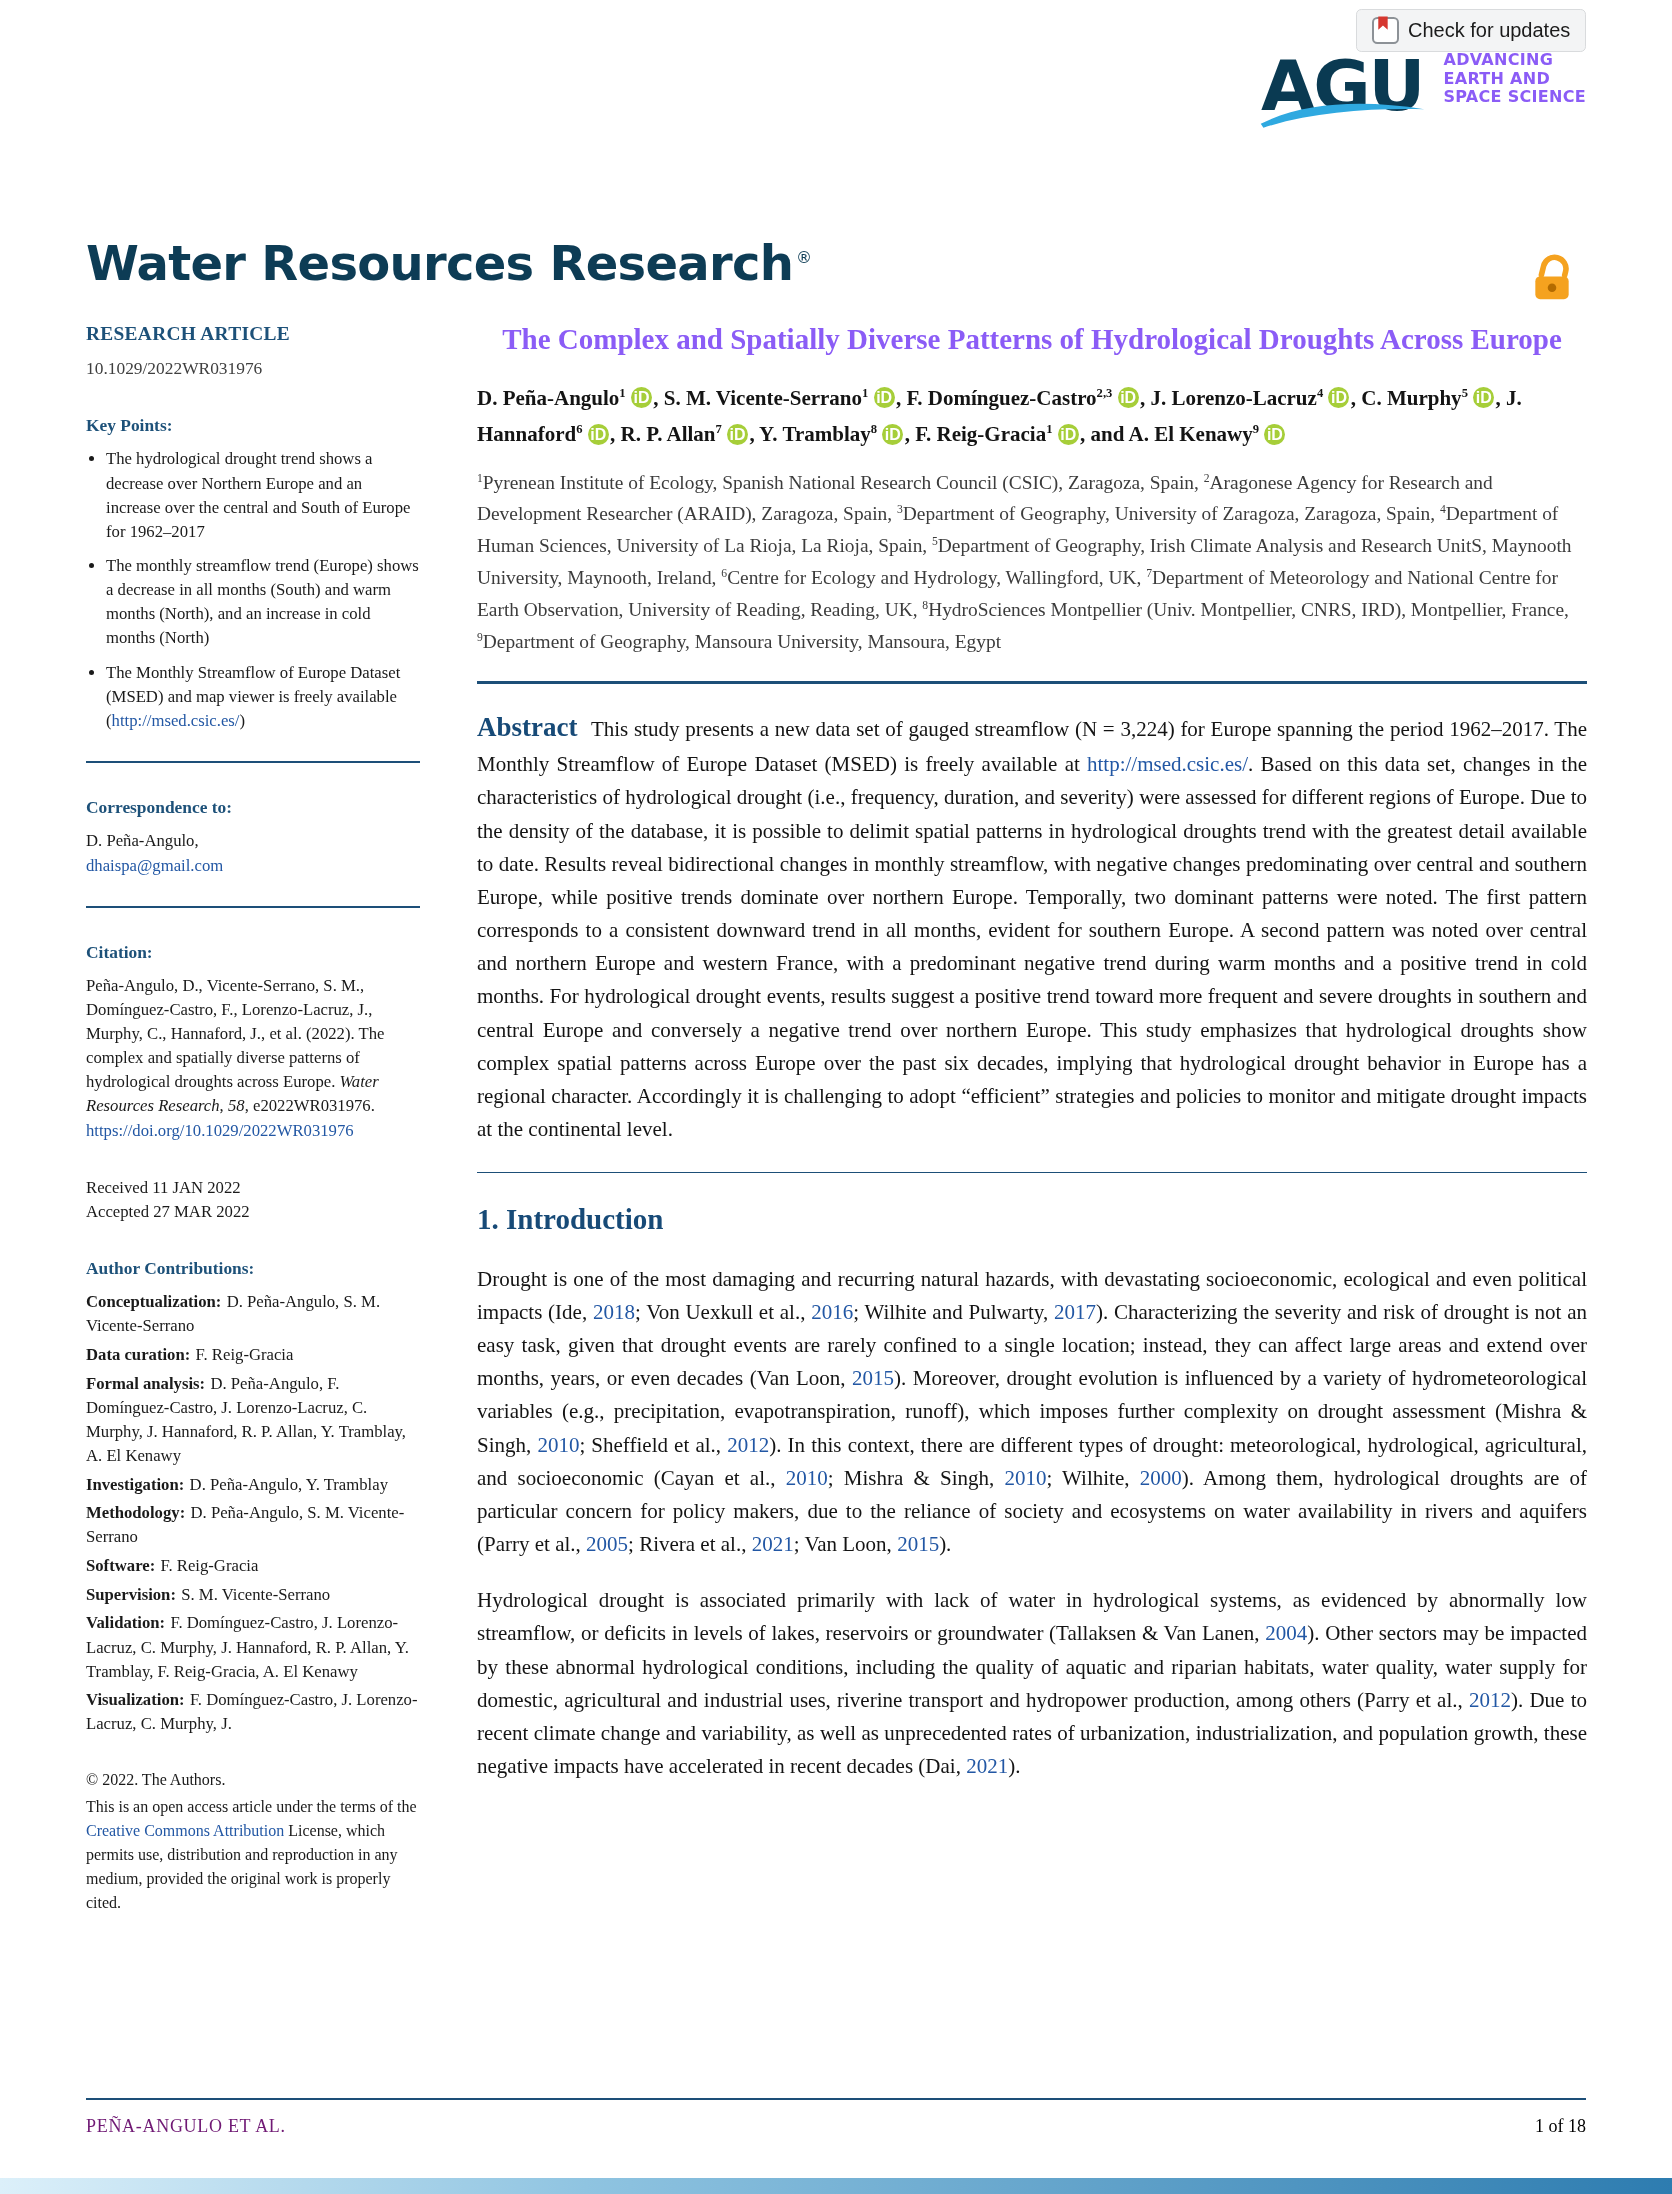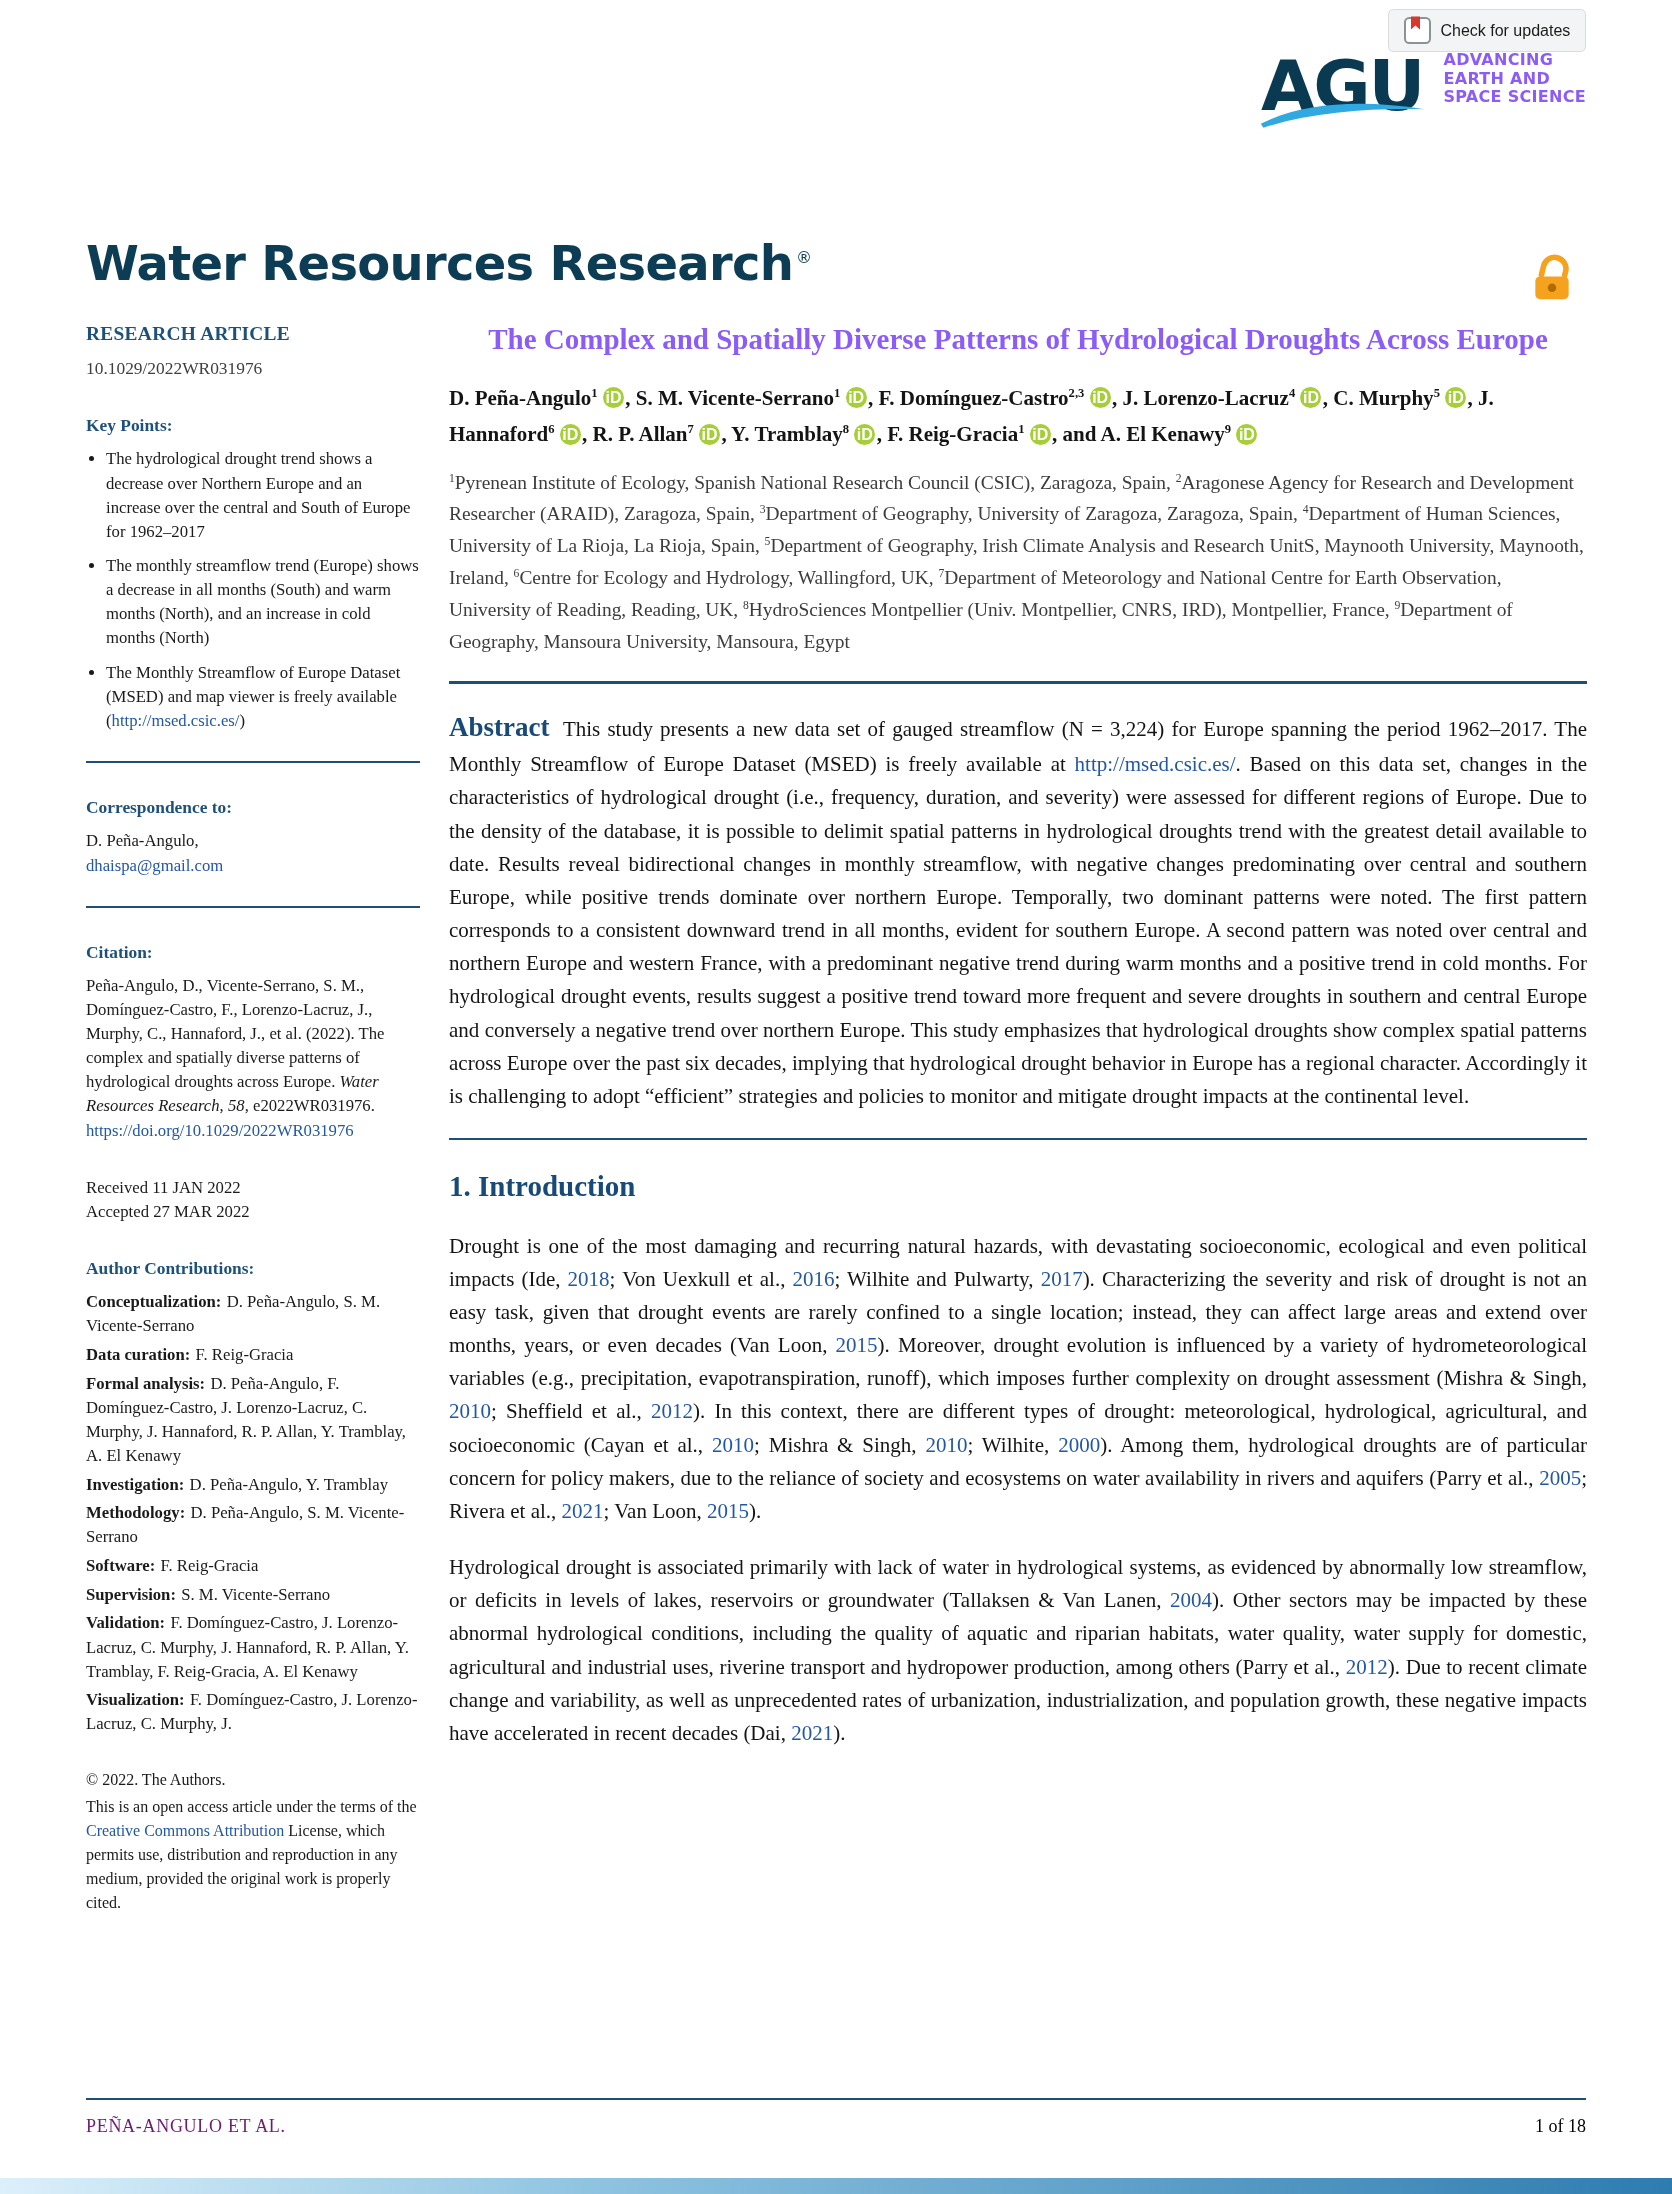--- a/index.html
+++ b/index.html
@@ -1,42 +1,42 @@
 <!DOCTYPE html>
 <html style="font-size:10.7px"><head>
 <meta charset="utf-8">
 <style>
   html,body{margin:0;padding:0;background:#fff;}
   .page{width:1673px;height:2194px;position:relative;overflow:hidden;background:#fff;}
 
   
   .check-badge{position:absolute;top:9.4px;right:87px;display:flex;align-items:center;gap:9.4px;
     background:#f3f4f5;border:0.7px solid #d9dbdd;border-radius:5.3px;padding:6.7px 14.7px;
-    font-family:"Liberation Sans",sans-serif;font-size:16px;color:#1b1b1b;cursor:pointer;}
+    font-family:"Liberation Sans",sans-serif;font-size:20px;color:#1b1b1b;cursor:pointer;}
   .cm-icon{width:23px;height:23px;border:2.7px solid #8d9297;border-radius:5.3px;position:relative;background:#fff;flex:none;}
   .cm-icon::after{content:"";position:absolute;left:4.7px;top:-2.7px;width:9.4px;height:13.4px;background:#d6372f;
     clip-path:polygon(0 0,100% 0,100% 100%,50% 68%,0 100%);}
 
   
   .agu{position:absolute;top:51px;right:87px;display:flex;align-items:flex-start;gap:20px;}
   .agu-mark{position:relative;}
   .agu-letters{font-family:"DejaVu Sans",sans-serif;font-weight:bold;font-size:70px;color:#0a3a52;
     letter-spacing:-2px;line-height:1;display:block;}
   .agu-swoosh{position:absolute;left:-4px;bottom:-8px;width:171px;height:29px;}
   .agu-tag{font-family:"DejaVu Sans",sans-serif;font-weight:bold;font-size:16px;line-height:1.16;
     color:#8b5cf6;letter-spacing:0.3px;}
 
   
   .masthead{position:relative;margin:235px 87px 0 86px;}
   .journal{font-family:"DejaVu Sans",sans-serif;font-weight:bold;font-size:48px;color:#0d3c55;margin:0;letter-spacing:-0.7px;}
   .reg{font-size:16px;vertical-align:super;color:#0d3c55;margin-left:2.7px;font-weight:normal;}
   .oa-lock{position:absolute;right:4px;top:16px;}
 
   
-  .content{display:flex;gap:29px;margin:29px 86px 0;}
+  .content{display:flex;gap:57px;margin:29px 86px 0;}
   .left{width:334px;flex:none;font-family:"Liberation Serif",serif;font-size:16.7px;line-height:1.44;color:#1a1a1a;}
   .main{flex:1;font-family:"Liberation Serif",serif;font-size:21px;line-height:1.58;color:#141414;min-width:0;}
 
   
   .type{font-size:19.4px;font-weight:bold;color:#1d5179;letter-spacing:0.3px;}
   .doi{margin-top:8px;font-size:17.4px;color:#3f3f3f;}
   .lh{font-size:17.4px;font-weight:bold;color:#1d5179;margin:32px 0 9.4px;}
   .kp-list{margin:0;padding-left:20px;}
   .kp-list li{margin-bottom:10.7px;}
   .left-rule{height:1.3px;background:#1d4f78;margin-top:28px;border:none;}

